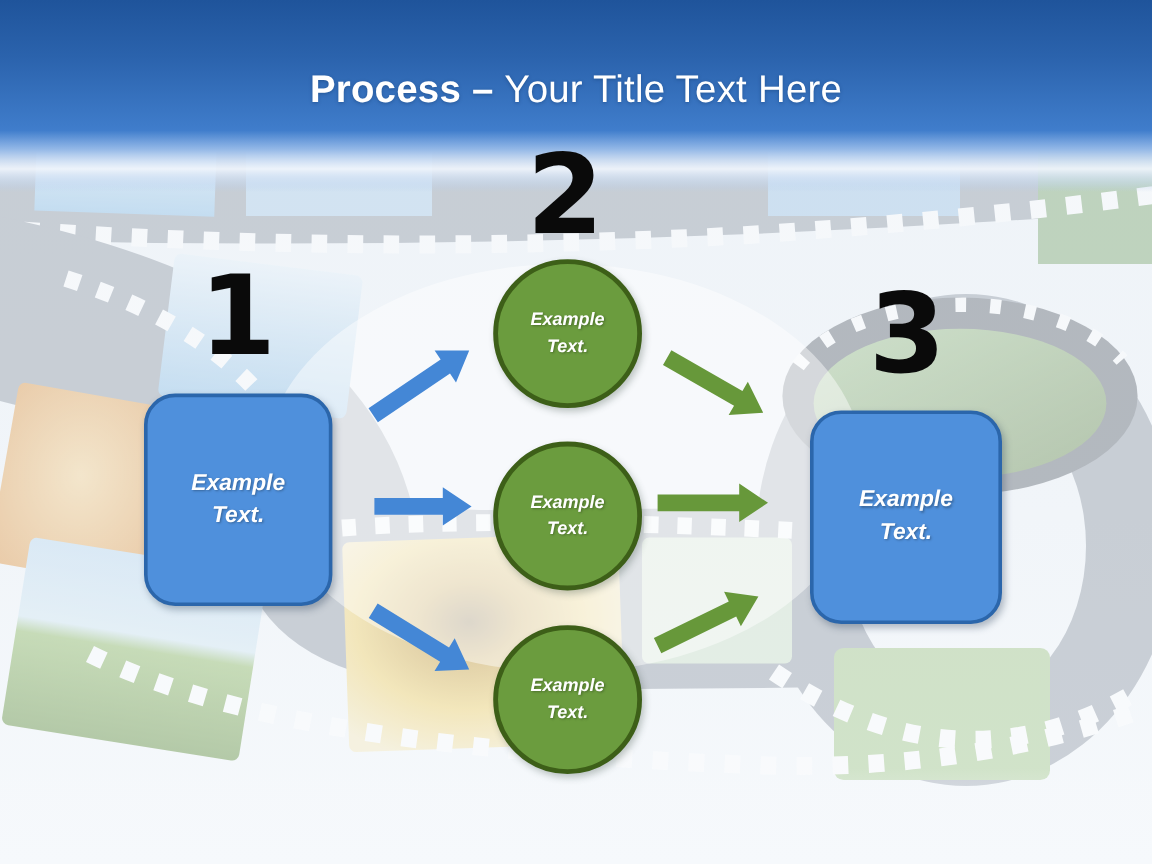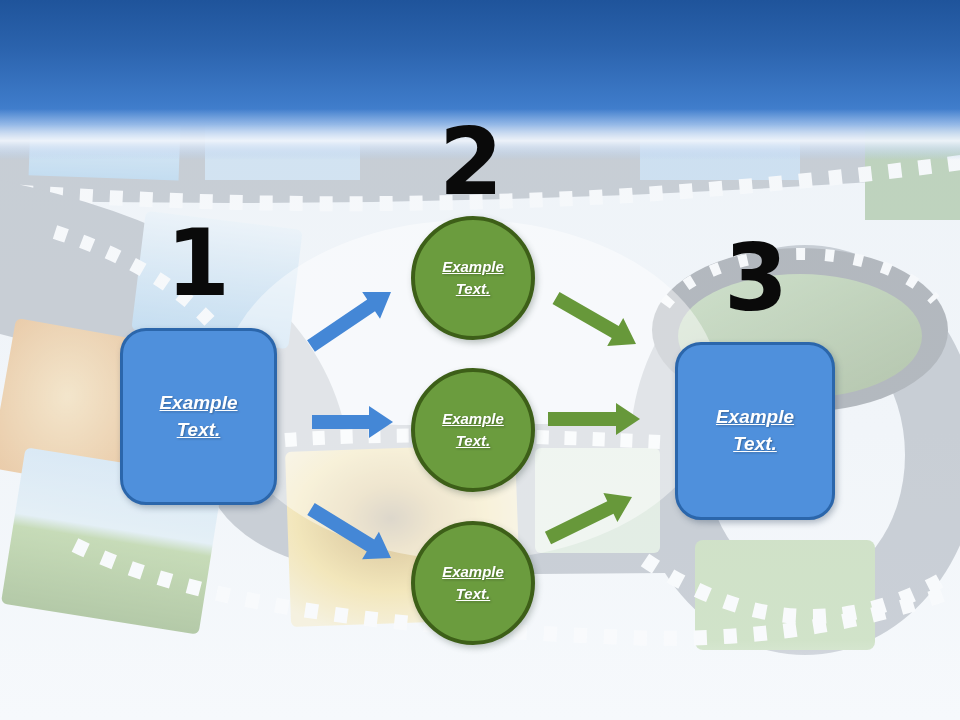--- a/index.html
+++ b/index.html
@@ -51,21 +51,21 @@
     background:var(--circle-fill,#6B9C3E);
     border:4px solid var(--circle-border,#3D5F18);
     box-shadow:2px 3px 6px rgba(50,70,60,.3);
     display:flex;flex-direction:column;align-items:center;justify-content:center;
     color:#fff;font-weight:bold;font-style:italic;font-size:15px;line-height:1.45;
     text-shadow:1px 1px 2px rgba(0,0,0,.3);text-align:center;
   }
   .c-top{left:411px;top:216px;}
   .c-mid{left:411px;top:368px;}
   .c-bot{left:411px;top:521px;}
-  .line{display:block;text-decoration:underline;}
+  .line{display:block;}
   .arrows{position:absolute;left:0;top:0;}
   .arrow-blue{fill:var(--arrow-blue,#4487D6);}
   .arrow-green{fill:var(--arrow-green,#67983A);}
   .bottom-fade{
     position:absolute;left:0;bottom:0;width:960px;height:80px;
     background:linear-gradient(180deg,rgba(246,249,252,0),rgba(246,249,252,.9));
   }
 </style>
 </head>
 <body>
@@ -126,20 +126,23 @@
       <path d="M75,545 C210,612 430,630 640,638 Q810,642 950,592" stroke="#ffffff" stroke-width="15" fill="none" stroke-dasharray="13 17"></path>
       <path d="M665,305 A148,82 0 0 1 935,300" stroke="#ffffff" stroke-width="12" fill="none" stroke-dasharray="9 20"></path>
       <path d="M645,560 Q800,665 950,575" stroke="#ffffff" stroke-width="15" fill="none" stroke-dasharray="13 17"></path>
     </g>
     <ellipse cx="470" cy="390" rx="250" ry="170" fill="#ffffff" opacity="0.45"></ellipse>
   </svg>
 
   <div class="bottom-fade"></div>
 
   <div class="header"></div>
+  <div class="title">
+    <span class="t-bold">Process –</span><span class="t-reg">Your Title Text Here</span>
+  </div>
 
   <div class="num num1">1</div>
   <div class="num num2">2</div>
   <div class="num num3">3</div>
 
   <svg class="arrows" width="960" height="720" viewBox="0 0 960 720">
     <polygon class="arrow-blue" points="314.9,351.8 375.0,311.2 380.0,318.7 391,292 362.2,292.1 367.2,299.6 307.1,340.2"></polygon>
     <polygon class="arrow-blue" points="312,429 369,429 369,438 393,422 369,406 369,415 312,415"></polygon>
     <polygon class="arrow-blue" points="307.3,515.0 366.8,551.5 362.1,559.2 391,558 378.9,531.8 374.2,539.5 314.7,503.0"></polygon>
     <polygon class="arrow-green" points="552.5,304.1 611.7,338.1 607.2,345.9 636,344 623.2,318.1 618.7,325.9 559.5,291.9"></polygon>

